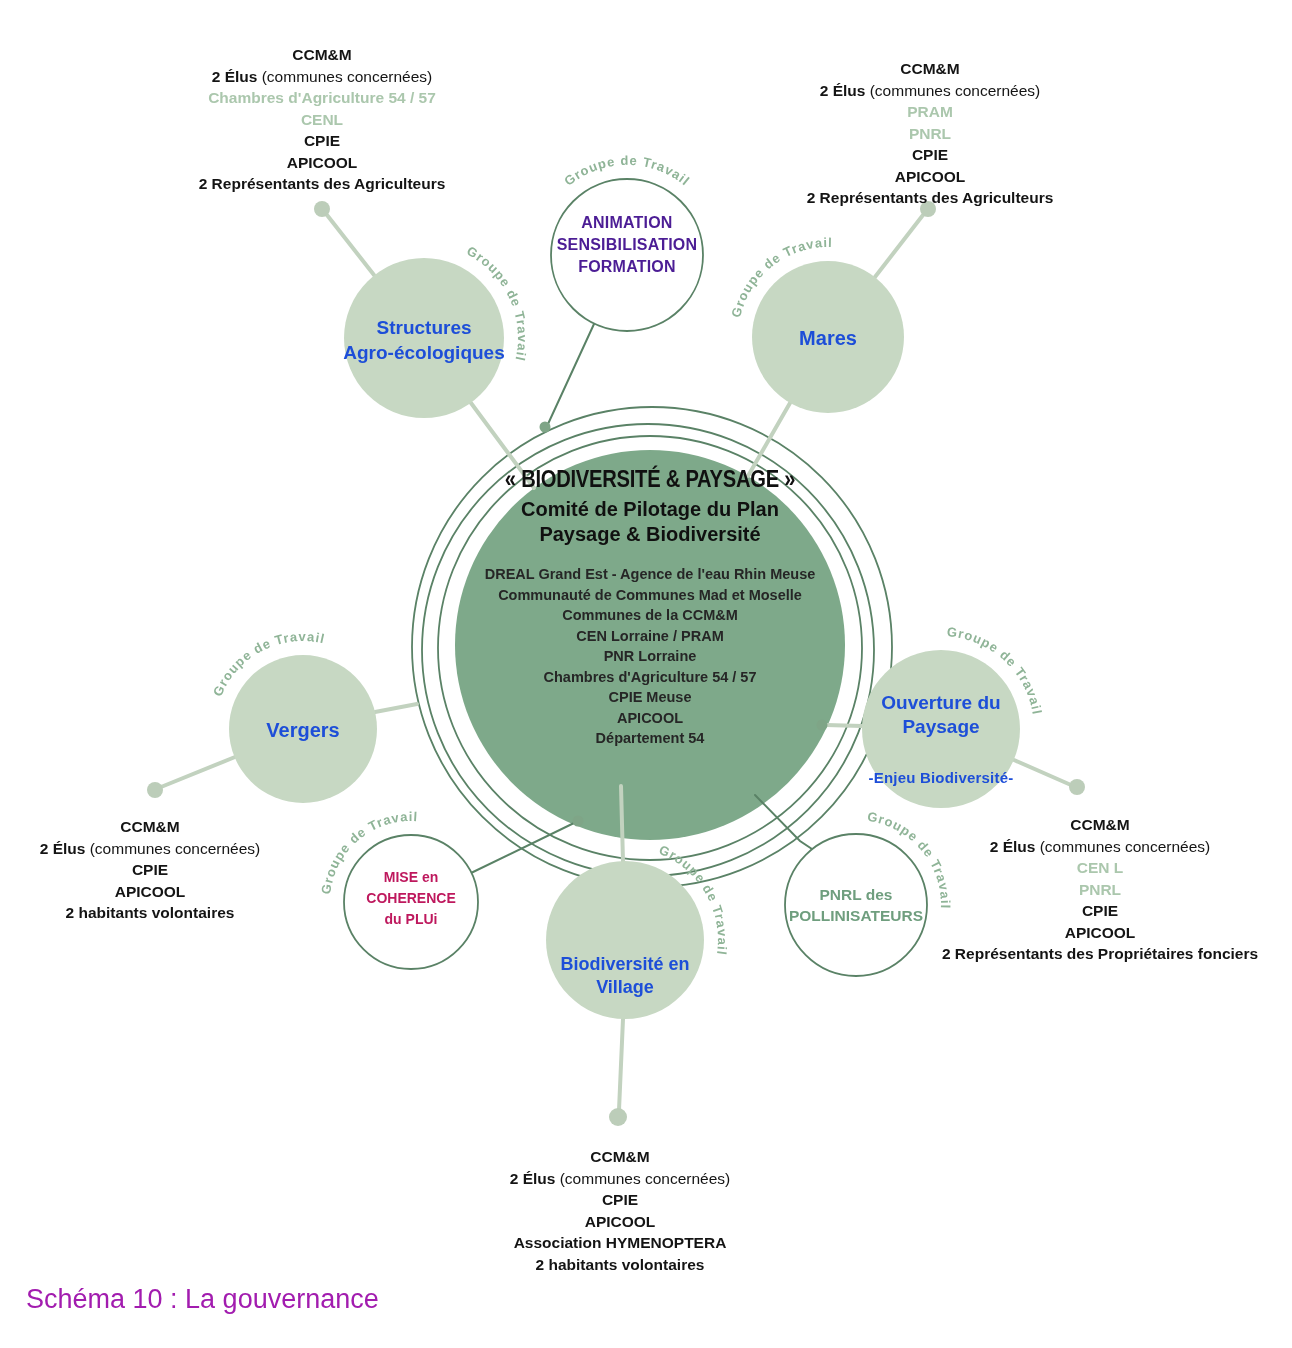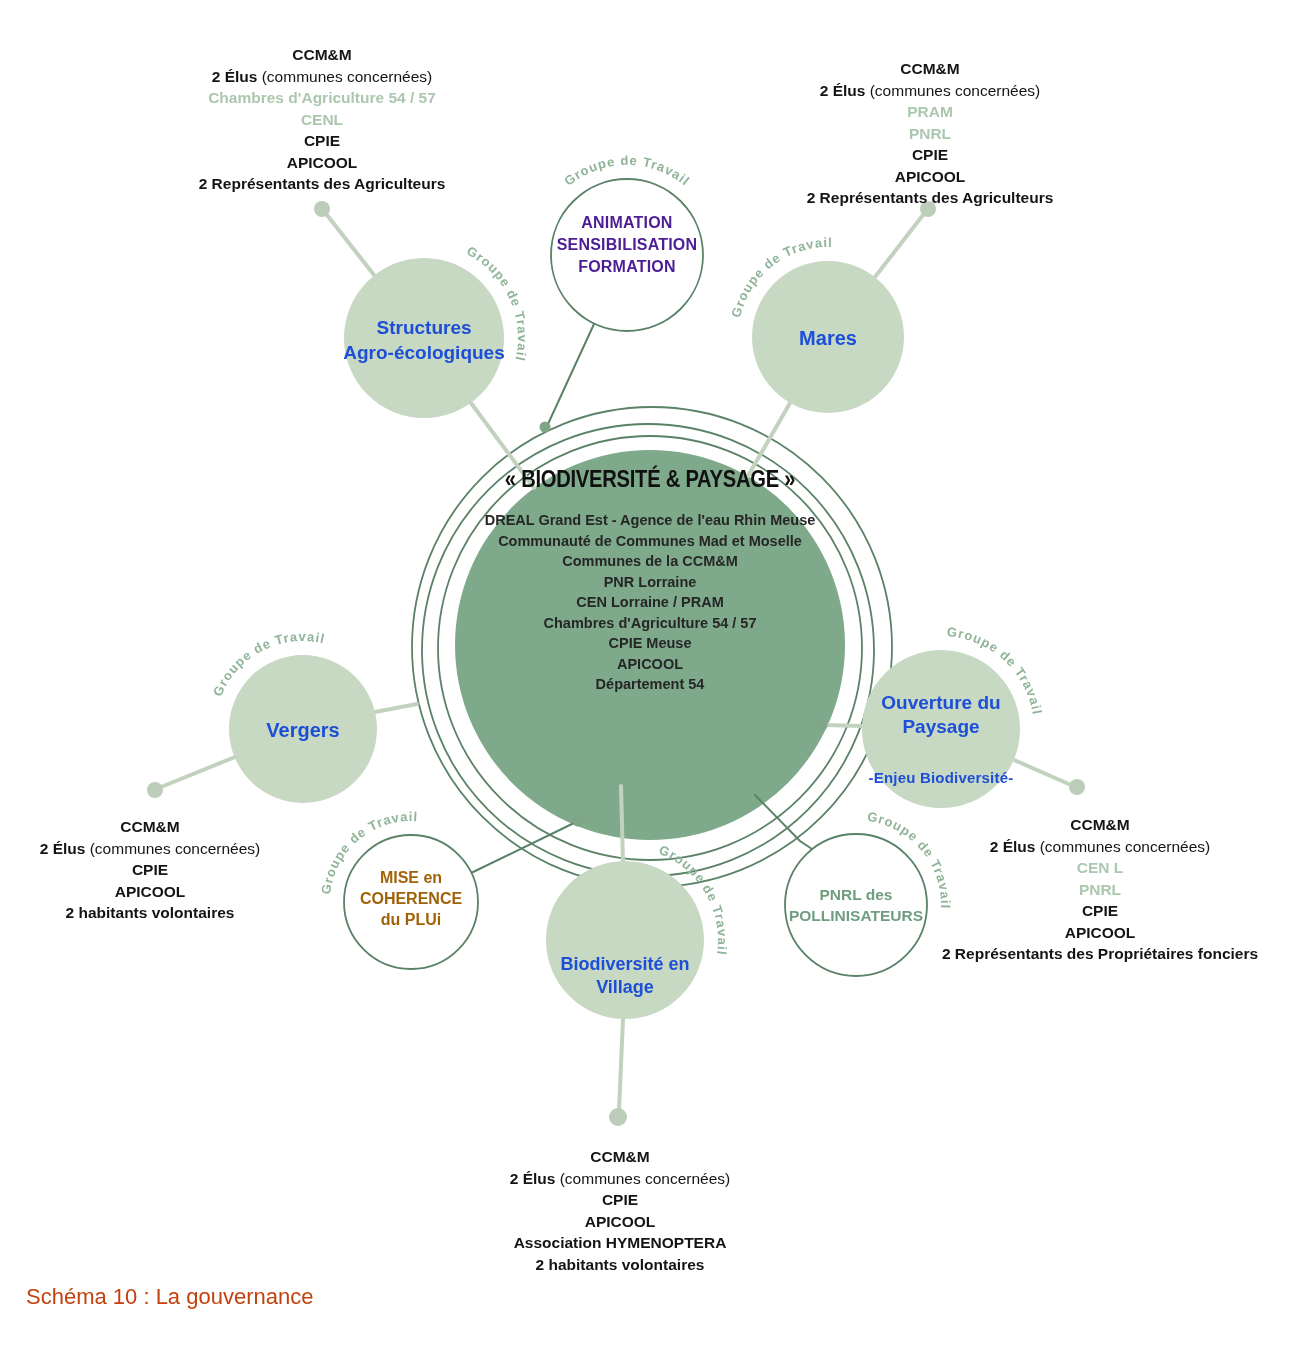--- a/index.html
+++ b/index.html
@@ -22,36 +22,36 @@
   .sat-label{position:absolute;text-align:center;font-weight:800;}
   .sat-label .ln{display:block;}
   .lbl-white{color:#1d4ed8;}
   .lbl-green{color:#4c1d95;}
   .sat-animation{left:517px;top:212px;width:220px;font-size:16px;line-height:22px;letter-spacing:.2px;}
   .sat-structures{left:314px;top:315px;width:220px;font-size:19px;line-height:25px;}
   .sat-mares{left:738px;top:327px;width:180px;font-size:20px;}
   .sat-vergers{left:213px;top:719px;width:180px;font-size:20px;}
   .sat-ouverture{left:841px;top:691px;width:200px;font-size:19px;line-height:24px;}
   .sat-ouverture .note{font-size:15px;line-height:13px;margin-top:32px;letter-spacing:.2px;}
-  .sat-mise{left:331px;top:867px;width:160px;font-size:16px;line-height:21px;color:#a16207;}
+  .sat-mise{left:331px;top:867px;width:160px;font-size:14px;line-height:21px;color:#be185d;}
   .sat-biodiv{left:525px;top:917px;width:200px;font-size:18px;line-height:23px;margin-top:36px;}
   .sat-suivi{left:756px;top:884px;width:200px;font-size:15.5px;line-height:21px;color:#6f9e7e;}
   
   .mlist{position:absolute;text-align:center;}
   .mlist .mitem{font-size:15.5px;line-height:21.5px;color:#141414;}
   .mlist .bld{font-weight:700;}
   .mlist .pln{font-weight:400;}
   .mlist .green .bld{color:#abc7ad;}
   .list-tl{left:102px;top:44px;width:440px;}
   .list-tr{left:710px;top:58px;width:440px;}
   .list-l{left:0px;top:816px;width:300px;}
   .list-r{left:900px;top:814px;width:400px;}
   .list-b{left:430px;top:1146px;width:380px;}
   
-  .caption{position:absolute;left:26px;top:1284px;font-size:22px;font-weight:400;color:#c2410c;}
+  .caption{position:absolute;left:26px;top:1284px;font-size:27px;font-weight:400;color:#a21caf;}
 </style>
 </head>
 <body>
 
 <div class="canvas">
 
   <svg class="layer" width="1292" height="1348" viewBox="0 0 1292 1348" xmlns="http://www.w3.org/2000/svg" xmlns:xlink="http://www.w3.org/1999/xlink">
     <defs>
       <path id="arc-animation" d="M542.4,224.2 A90,90 0 0 1 711.6,224.2"></path>
       <path id="arc-structures" d="M424,244 A94,94 0 0 1 496,398.4"></path>
@@ -114,26 +114,30 @@
     <text class="arc" text-anchor="middle"><textPath href="#arc-mares" xlink:href="#arc-mares" startOffset="50%">Groupe de Travail</textPath></text>
     <text class="arc" text-anchor="middle"><textPath href="#arc-vergers" xlink:href="#arc-vergers" startOffset="50%">Groupe de Travail</textPath></text>
     <text class="arc" text-anchor="middle"><textPath href="#arc-ouverture" xlink:href="#arc-ouverture" startOffset="50%">Groupe de Travail</textPath></text>
     <text class="arc" text-anchor="middle"><textPath href="#arc-mise" xlink:href="#arc-mise" startOffset="50%">Groupe de Travail</textPath></text>
     <text class="arc" text-anchor="middle"><textPath href="#arc-biodiv" xlink:href="#arc-biodiv" startOffset="50%">Groupe de Travail</textPath></text>
     <text class="arc" text-anchor="middle"><textPath href="#arc-suivi" xlink:href="#arc-suivi" startOffset="50%">Groupe de Travail</textPath></text>
   </svg>
 
   <div class="center-text">
     <div class="c-title">« BIODIVERSITÉ &amp; PAYSAGE »</div>
+    <div class="c-sub">
+      <span class="ln" style="display:block">Comité de Pilotage du Plan</span>
+      <span class="ln" style="display:block">Paysage &amp; Biodiversité</span>
+    </div>
     <div class="center-members">
         <div class="mitem">DREAL Grand Est - Agence de l'eau Rhin Meuse</div>
         <div class="mitem">Communauté de Communes Mad et Moselle</div>
         <div class="mitem">Communes de la CCM&amp;M</div>
+        <div class="mitem">CEN Lorraine / PRAM</div>
         <div class="mitem">PNR Lorraine</div>
-        <div class="mitem">CEN Lorraine / PRAM</div>
         <div class="mitem">Chambres d'Agriculture 54 / 57</div>
         <div class="mitem">CPIE Meuse</div>
         <div class="mitem">APICOOL</div>
         <div class="mitem">Département 54</div>
       </div>
   </div>
 
   <div class="sat-label sat-animation lbl-green">
     <span class="ln">ANIMATION</span>
     <span class="ln">SENSIBILISATION</span>

